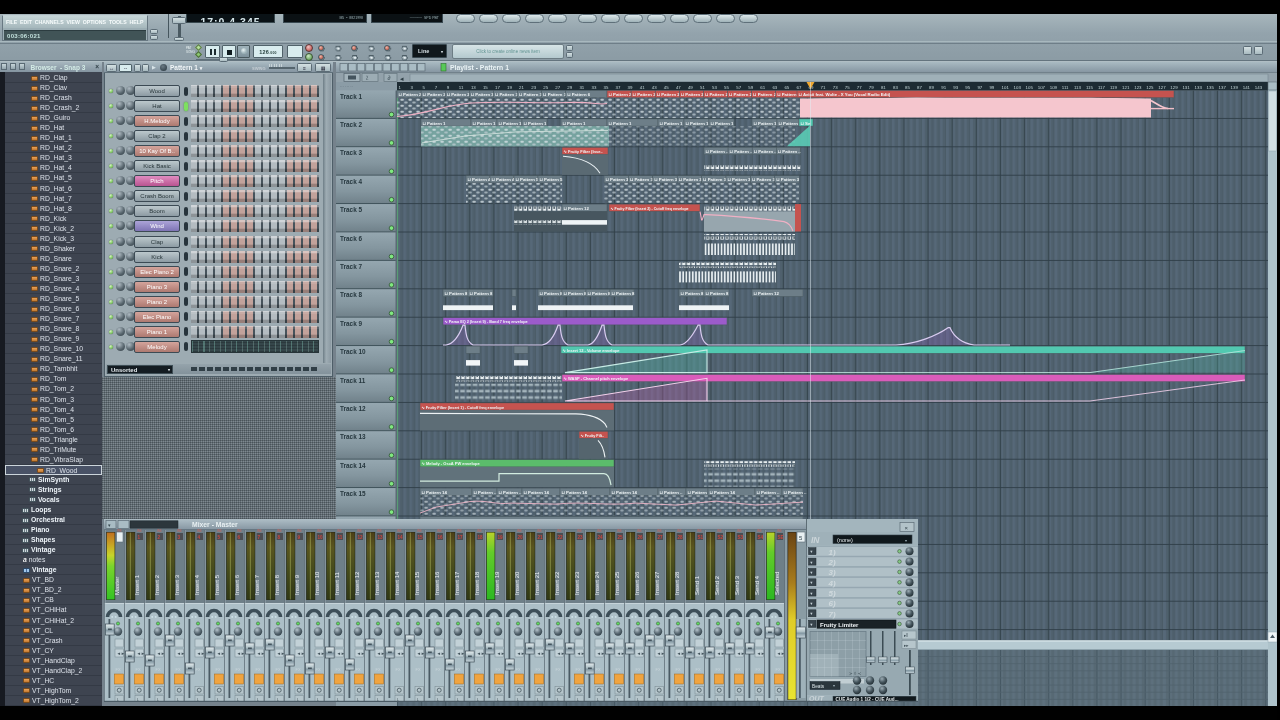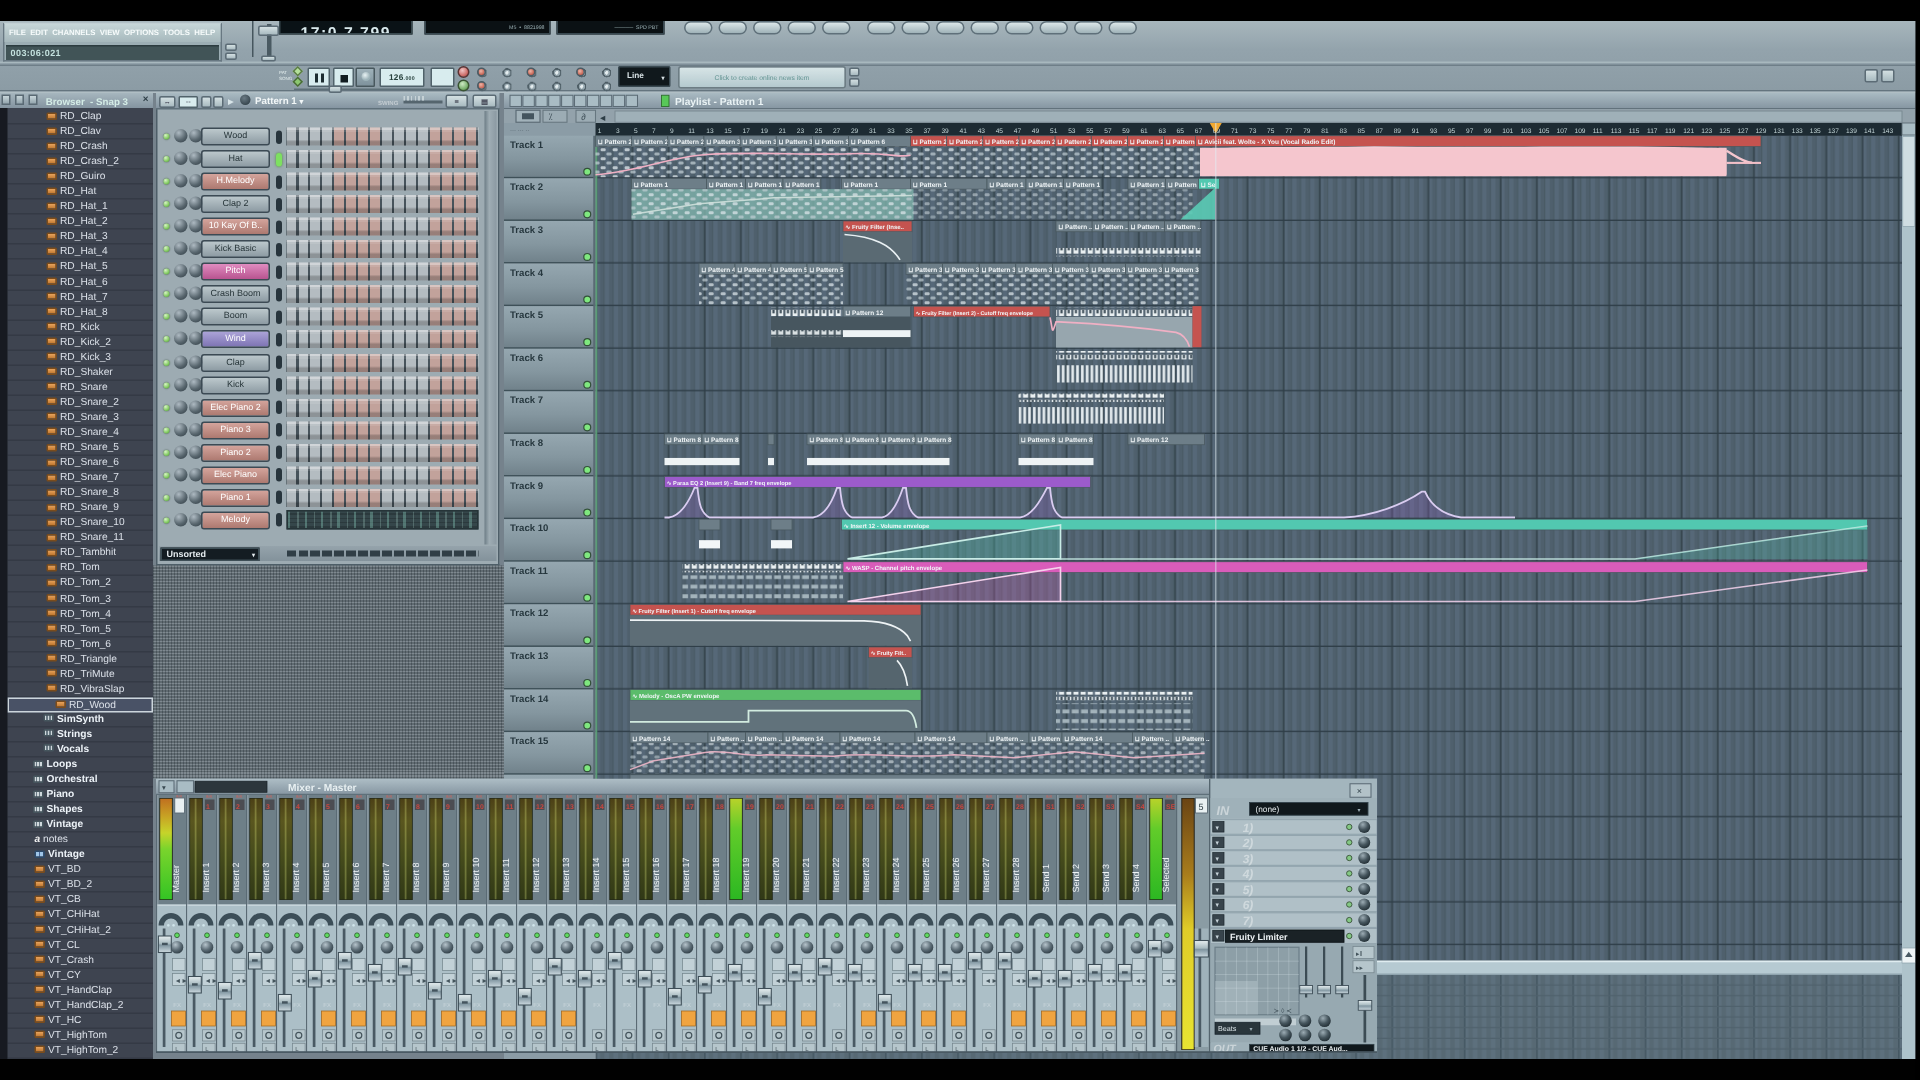--- a/index.html
+++ b/index.html
@@ -62,21 +62,21 @@
       <div class="a ln4"></div>
  <div class="a" id="menupanel"></div>
  <div class="a" id="menustrip">FILE&nbsp;&nbsp;EDIT&nbsp;&nbsp;CHANNELS&nbsp;&nbsp;VIEW&nbsp;&nbsp;OPTIONS&nbsp;&nbsp;TOOLS&nbsp;&nbsp;HELP</div>
  <div class="a" id="timebox">003:06:021</div>
  <div class="a tb" style="left:150px;top:14.5px;width:8px;height:5px"></div>
  <div class="a tb" style="left:150px;top:21px;width:8px;height:5px"></div>
  <div class="a" style="left:167.5px;top:0;width:1.5px;height:24px;background:#46565e"></div>
  <div class="a" style="left:178px;top:2px;width:2.5px;height:24px;background:#4a5a62"></div>
  <div class="a tb" style="left:172px;top:3px;width:14px;height:6.5px"></div>
  <div class="a tb" style="left:174px;top:23px;width:10px;height:4px"></div>
- <div class="a" id="lcdbig">17:0 7.799</div>
+ <div class="a" id="lcdbig">17:0 4.345</div>
  <div class="a" id="pn2">M5 &nbsp;•&nbsp; 8821998</div>
  <div class="a" id="pn3">─────&nbsp; SPD&nbsp;PBT</div>
  <div class="a caps" style="left:456px"></div>
       <div class="a caps" style="left:479px"></div>
       <div class="a caps" style="left:502px"></div>
       <div class="a caps" style="left:525px"></div>
       <div class="a caps" style="left:548px"></div>
  <div class="a caps" style="left:578px"></div>
       <div class="a caps" style="left:601px"></div>
       <div class="a caps" style="left:624px"></div>

